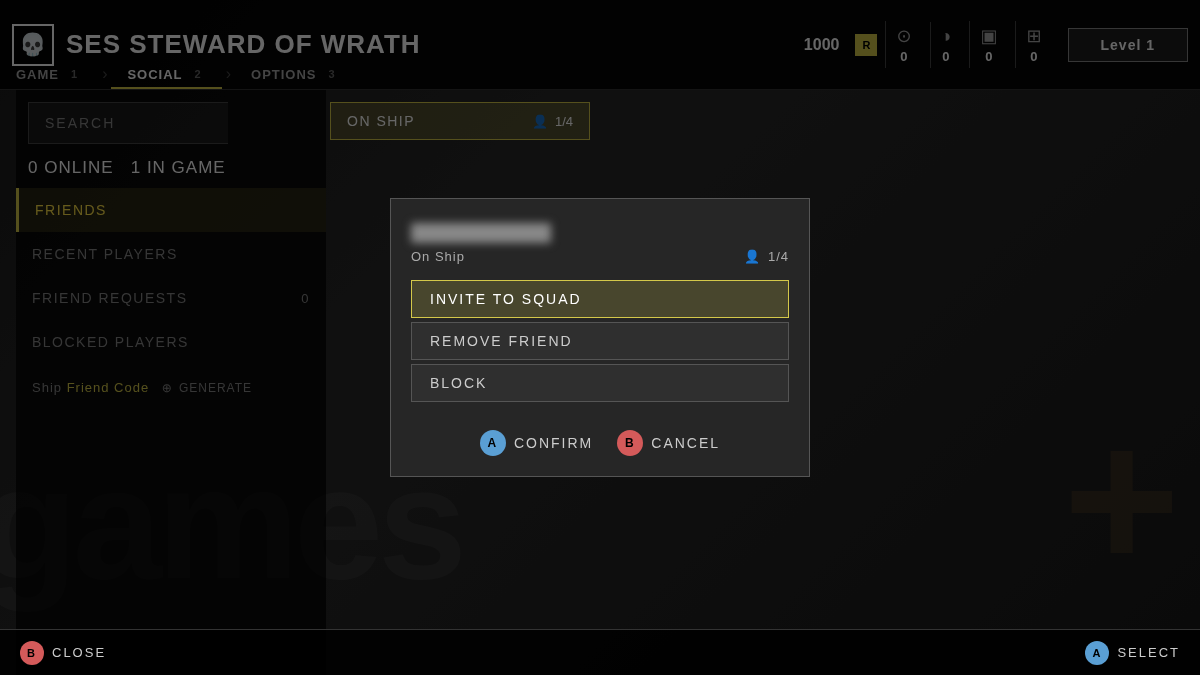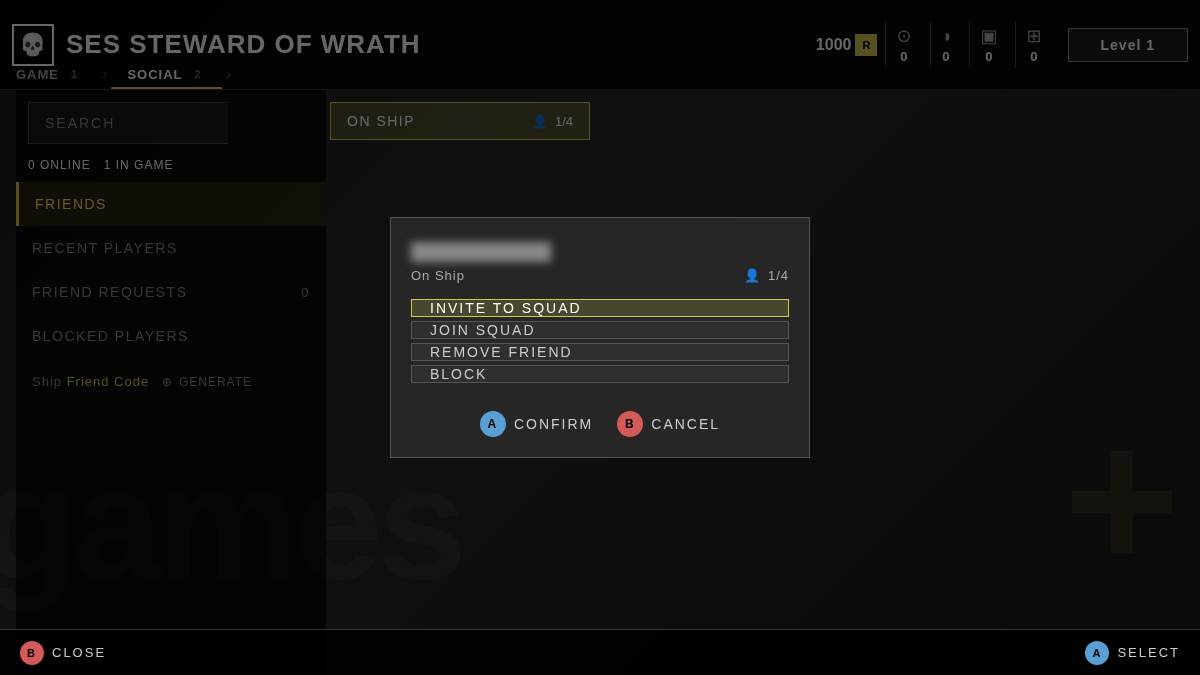--- a/index.html
+++ b/index.html
@@ -141,21 +141,21 @@
       margin-left: auto;
       display: flex;
       align-items: center;
       gap: 8px;
       padding-right: 12px;
     }
 
     .currency-display {
       display: flex;
       align-items: center;
-      gap: 4px;
+      gap: 16px;
       color: #fff;
       font-size: 16px;
       font-weight: 700;
     }
 
     .currency-icon {
       width: 22px;
       height: 22px;
       background: #d4c84a;
       display: flex;
@@ -218,21 +218,21 @@
       color: #888;
       font-size: 14px;
       letter-spacing: 2px;
       text-transform: uppercase;
       margin: 12px 0 8px 12px;
       width: 200px;
     }
 
     .online-status {
       padding: 6px 12px 10px;
-      font-size: 12px;
+      font-size: 17px;
       color: #888;
       letter-spacing: 1px;
     }
 
     .online-status span {
       color: #fff;
     }
 
     .sidebar-item {
       padding: 14px 16px;
@@ -365,21 +365,21 @@
     }
 
     .player-squad {
       display: flex;
       align-items: center;
       gap: 6px;
     }
 
     
     .menu-item {
-      padding: 0 18px;
+      padding: 10px 18px;
       font-size: 14px;
       letter-spacing: 2px;
       text-transform: uppercase;
       color: #ccc;
       border: 1px solid #555;
       margin-bottom: 4px;
       cursor: pointer;
       background: rgba(50,50,50,0.8);
     }
 
@@ -495,20 +495,24 @@
     <div class="nav-tab">
       <span>GAME</span>
       <span class="tab-number">1</span>
     </div>
     <div class="tab-divider">›</div>
     <div class="nav-tab active">
       <span>SOCIAL</span>
       <span class="tab-number">2</span>
     </div>
     <div class="tab-divider">›</div>
+    <div class="nav-tab">
+      <span>OPTIONS</span>
+      <span class="tab-number">3</span>
+    </div>
   </div>
 
   <div class="header-right">
     <div class="currency-display">
       <span>1000</span>
       <div class="currency-icon">R</div>
     </div>
     <div class="stat-block">
       <span class="stat-icon">⊙</span>
       <span class="stat-value">0</span>
@@ -580,23 +584,20 @@
     <div class="player-status">
       <span>On Ship</span>
       <div class="player-squad">
         <span>👤</span>
         <span>1/4</span>
       </div>
     </div>
 
     <div class="menu-item selected">
       <span>INVITE TO SQUAD</span>
-    </div>
-    <div class="menu-item">
-      <span>JOIN SQUAD</span>
     </div>
     <div class="menu-item">
       <span>REMOVE FRIEND</span>
     </div>
     <div class="menu-item">
       <span>BLOCK</span>
     </div>
 
     <div class="modal-actions">
       <div class="action-btn">

